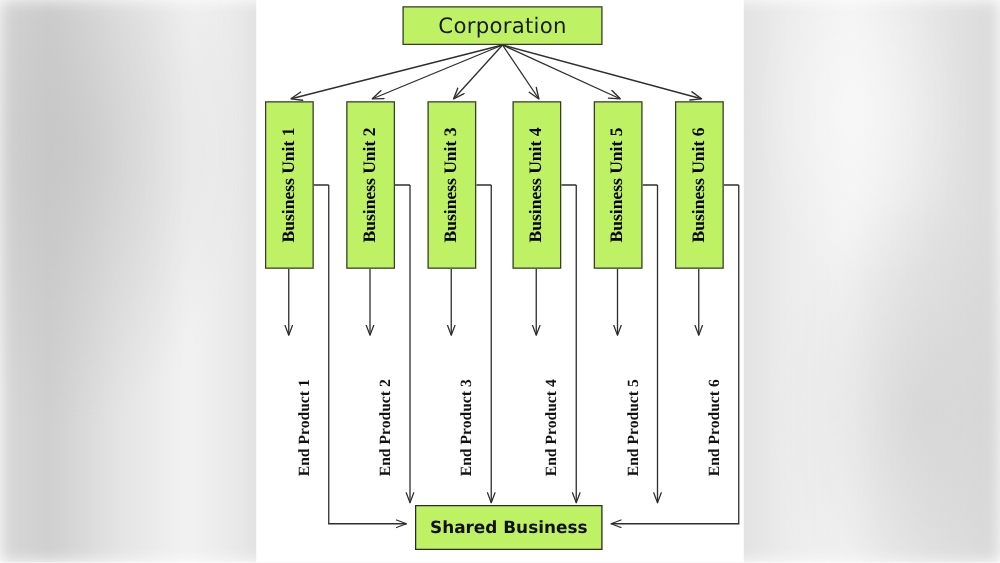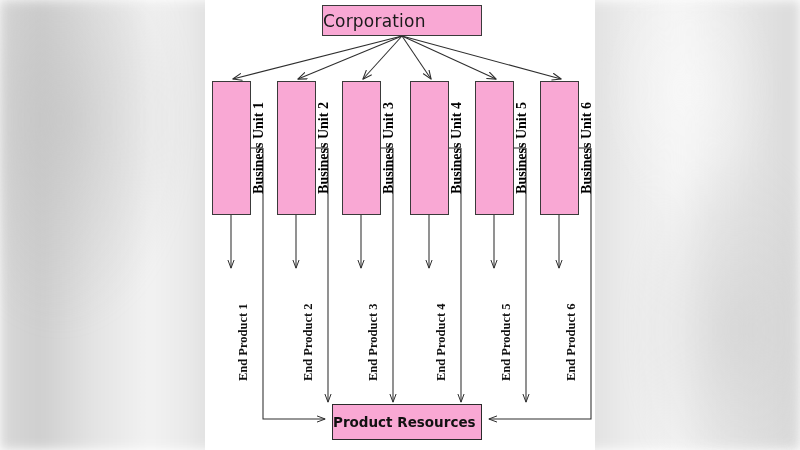--- a/index.html
+++ b/index.html
@@ -63,24 +63,25 @@
     left: 0;
     top: 0;
     width: 390px;
     height: 450px;
   }
 
   
   .node {
     position: absolute;
     box-sizing: border-box;
-    background: #f9a8d4;
+    background: #bef264;
     border: 1px solid #3a3a3a;
     display: flex;
     align-items: center;
+    justify-content: center;
   }
 
   .corp-box {
     left: 117px;
     top: 5px;
     width: 160px;
     height: 31px;
   }
   .corp-label {
     font-family: "DejaVu Sans", sans-serif;
@@ -208,17 +209,17 @@
     </div>
 
     <span class="ep-label" style="left:31px;  top:381px;">End Product 1</span>
     <span class="ep-label" style="left:96px;  top:381px;">End Product 2</span>
     <span class="ep-label" style="left:161px; top:381px;">End Product 3</span>
     <span class="ep-label" style="left:229px; top:381px;">End Product 4</span>
     <span class="ep-label" style="left:294px; top:381px;">End Product 5</span>
     <span class="ep-label" style="left:359px; top:381px;">End Product 6</span>
 
     <div class="node shared-box">
-      <span class="shared-label">Product Resources</span>
+      <span class="shared-label">Shared Business</span>
     </div>
 
   </div>
 </div>
 
 </body></html>

